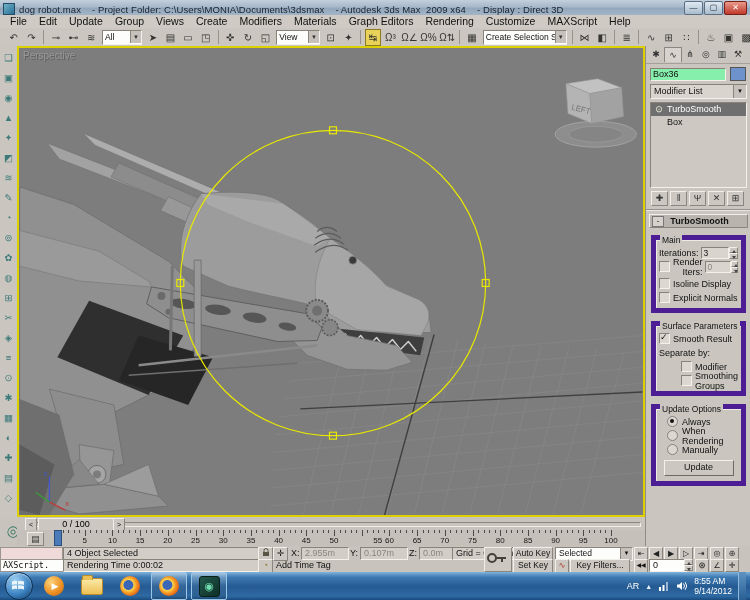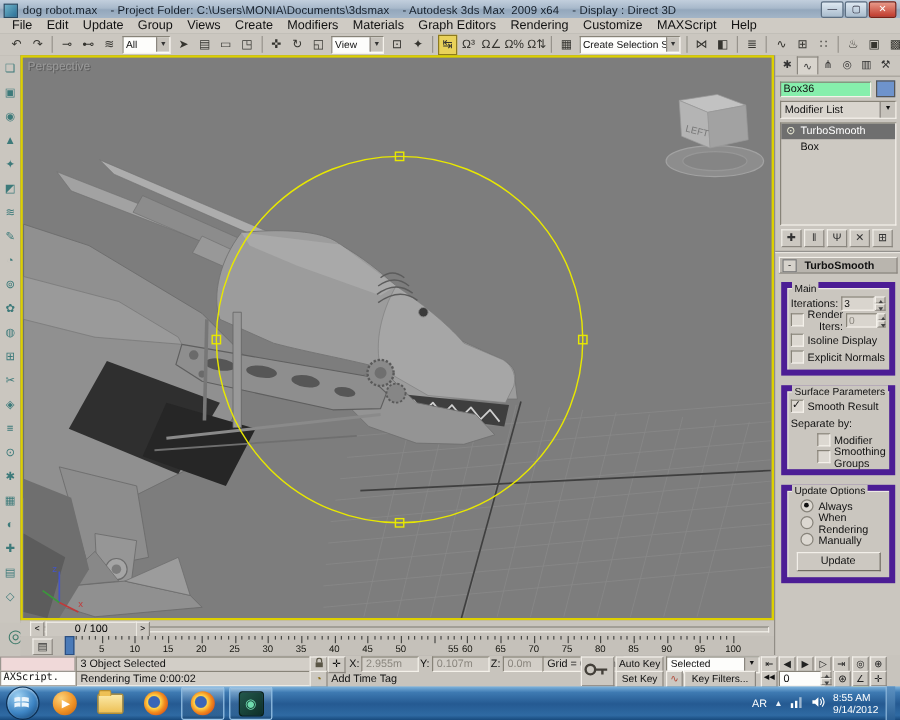--- a/index.html
+++ b/index.html
@@ -592,21 +592,21 @@
       <div class="tnum" style="left: 594px;">100</div>
     </div>
   <span id="cfmark"></span>
   <span id="tbicon">▤</span>
 </div>
 
 <div id="statusbar" class="abs">
   <span id="listener1"></span>
   <span id="listener2">AXScript.</span>
 
-  <span class="sfield" style="left:63px;top:1px;width:190px">3 Object Selected</span>
+  <span class="sfield" style="left:63px;top:1px;width:190px">4 Object Selected</span>
   <span class="mbtn" style="left:258px;top:1px;width:13px">
     <svg width="8" height="9" viewBox="0 0 8 9">
         <rect x="1" y="4" width="6" height="4" fill="#5a5646"></rect>
         <path d="M2,4 V2.5 a2,2 0 0 1 4,0 V4" fill="none" stroke="#5a5646"></path>
       </svg>
   </span>
   <span class="mbtn" style="left:273px;top:1px;width:13px">✛</span>
   <span class="lbl" style="left:291px;top:2px">X:</span>
   <span class="sfield gray" style="left:301px;top:1px;width:40px">2.955m</span>
   <span class="lbl" style="left:350px;top:2px">Y:</span>

